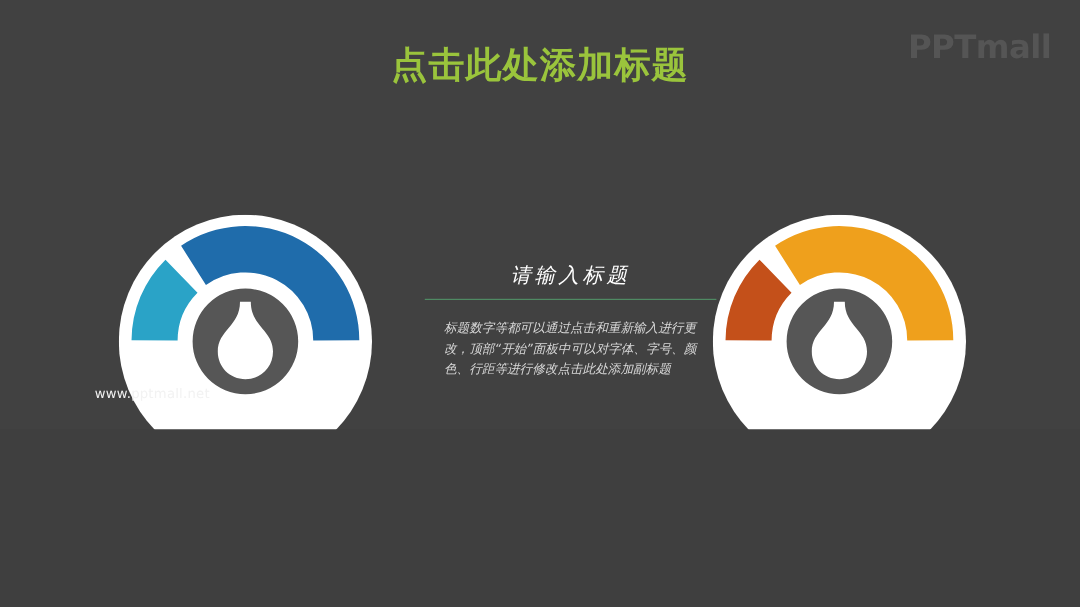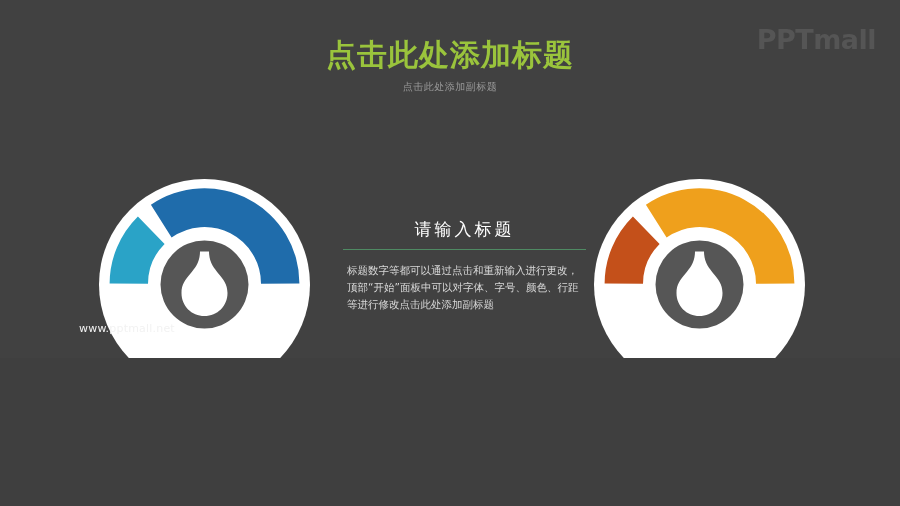--- a/index.html
+++ b/index.html
@@ -63,23 +63,24 @@
     width: 211px;
     height: 211px;
   }
   #gauge-left  { left: 99px; }
   #gauge-right { left: 594px; }
   .gauge svg { display: block; width: 211px; height: 211px; }
 
   
   #center-text {
     position: absolute;
-    left: 343px;
+    left: 354px;
     top: 218px;
     width: 243px;
+    font-style: italic;
   }
   #center-heading {
     font-family: "DejaVu Sans", sans-serif;
     font-size: 17px;
     color: #ffffff;
     text-align: center;
     letter-spacing: 3px;
     margin: 0 0 8px 0;
   }
   #center-divider {
@@ -87,21 +88,21 @@
     background: #4f8a63;
     width: 100%;
     margin-bottom: 12px;
   }
   #center-body {
     font-family: "DejaVu Sans", sans-serif;
     font-size: 10.5px;
     line-height: 1.62;
     color: #d8d8d8;
     text-align: left;
-    margin: 4px;
+    margin: 16px;
   }
 
   
   #footer {
     position: absolute;
     left: 55px;
     bottom: 23px;
     font-family: "DejaVu Sans", sans-serif;
     font-size: 11px;
     color: #f2f2f2;
@@ -111,21 +112,20 @@
 </style>
 </head>
 <body>
 
 <div id="slide">
 
   <div id="logo">PPTmall</div>
 
   <div id="title-block">
     <div id="main-title">点击此处添加标题</div>
-    <div id="sub-title">点击此处添加副标题</div>
   </div>
 
   <div class="gauge" id="gauge-left">
     <svg viewBox="0 0 211 211" xmlns="http://www.w3.org/2000/svg">
 
       <circle cx="105.5" cy="105.5" r="105.5" fill="#ffffff"></circle>
 
       <path d="M 10.6 104.5
                A 95 95 0 0 1 38.9 37.4
                L 65.6 64.9

